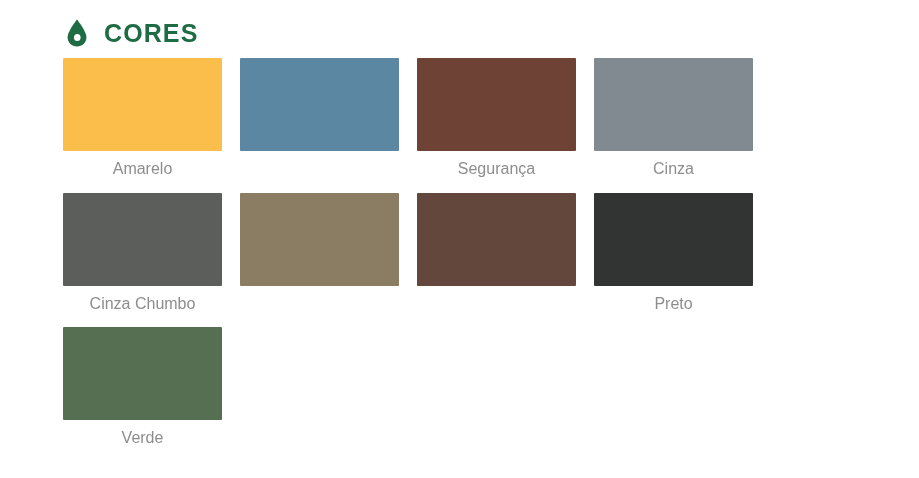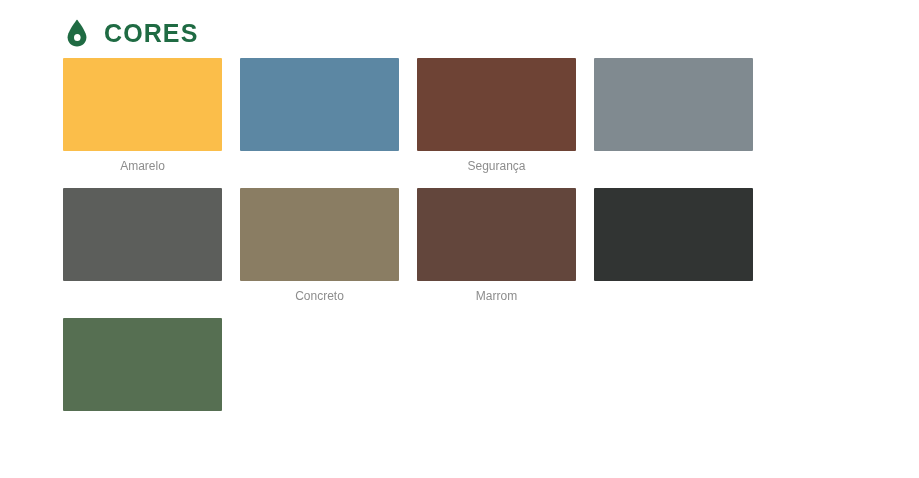--- a/index.html
+++ b/index.html
@@ -70,21 +70,21 @@
   }
   .swatch-chip {
     width: 100%;
     height: 93px;
     box-sizing: border-box;
     border-radius: 1px;
   }
   .swatch-label {
     margin-top: 9px;
     text-align: center;
-    font-size: 12px;
+    font-size: 16px;
     color: #8d8d8d;
     line-height: 1.1;
     white-space: nowrap;
     overflow: hidden;
     text-overflow: ellipsis;
   }
 </style>
 </head>
 <body>
 
@@ -107,35 +107,37 @@
       </div>
       <div class="swatch-cell">
         <div class="swatch-chip" style="background: rgb(92, 135, 163);"></div>
       </div>
       <div class="swatch-cell">
         <div class="swatch-chip" style="background: rgb(110, 67, 53);"></div>
         <div class="swatch-label">Segurança</div>
       </div>
       <div class="swatch-cell">
         <div class="swatch-chip" style="background: rgb(128, 138, 144);"></div>
+        <div class="swatch-label">Cinza</div>
       </div>
       <div style="flex-basis: 100%; height: 0px;"></div>
       <div class="swatch-cell">
         <div class="swatch-chip" style="background: rgb(92, 94, 91);"></div>
+        <div class="swatch-label">Cinza Chumbo</div>
       </div>
       <div class="swatch-cell">
         <div class="swatch-chip" style="background: rgb(138, 125, 99);"></div>
-        <div class="swatch-label">Concreto</div>
       </div>
       <div class="swatch-cell">
         <div class="swatch-chip" style="background: rgb(99, 70, 60);"></div>
-        <div class="swatch-label">Marrom</div>
       </div>
       <div class="swatch-cell">
         <div class="swatch-chip" style="background: rgb(49, 52, 51);"></div>
+        <div class="swatch-label">Preto</div>
       </div>
       <div style="flex-basis: 100%; height: 0px;"></div>
       <div class="swatch-cell">
         <div class="swatch-chip" style="background: rgb(86, 111, 82);"></div>
+        <div class="swatch-label">Verde</div>
       </div>
     </div>
 
 </div>
 
 </body></html>

